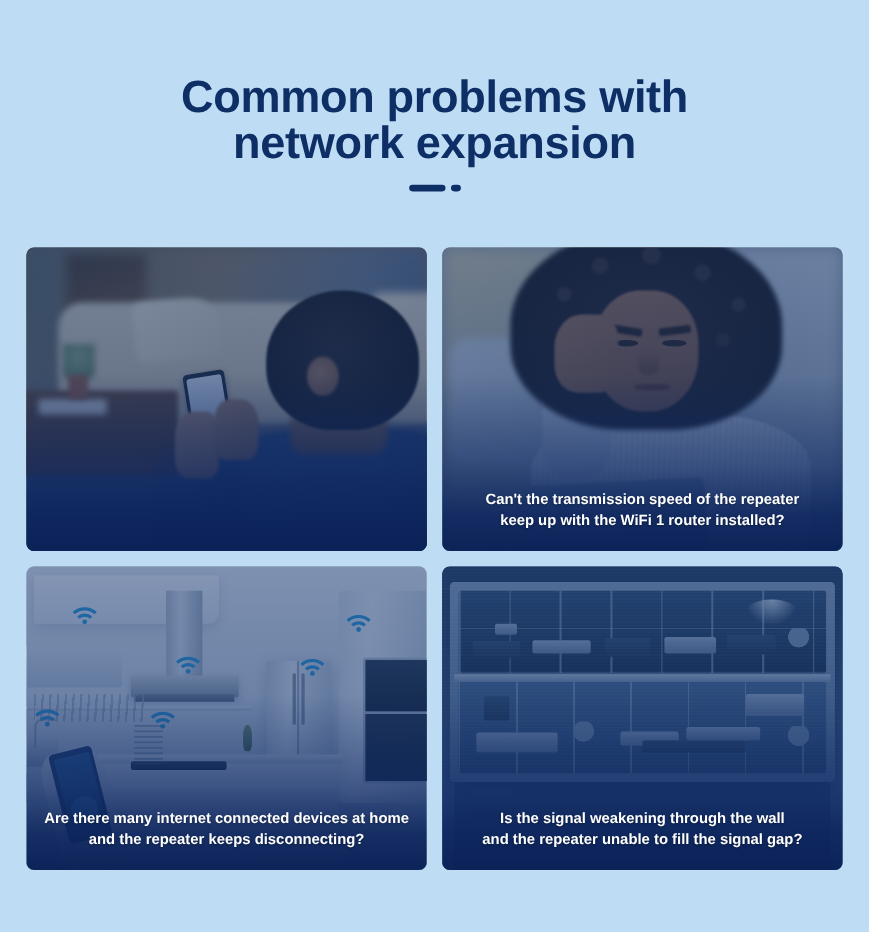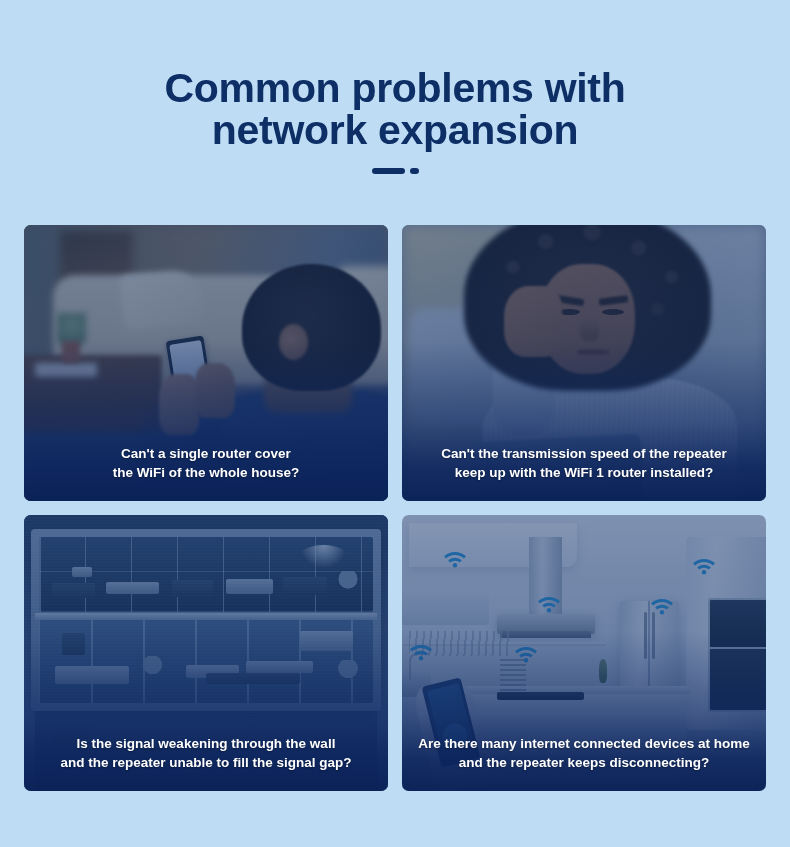--- a/index.html
+++ b/index.html
@@ -561,22 +561,20 @@
       <div class="head"></div>
       <div class="ear"></div>
       <div class="phone">
         <div class="phoneScreen"></div>
         <div class="phoneBtn"></div>
       </div>
       <div class="handA"></div>
       <div class="handB"></div>
     </div>
     <div class="tint"></div>
-    <div class="caption">Can't a single router cover
-the WiFi of the whole house?</div>
   </div>
 
   <div class="card">
     <div class="scene s2">
       <div class="bgL"></div>
       <div class="bgR"></div>
       <div class="pillowL"></div>
       <div class="sweater"></div>
       <div class="armUp"></div>
       <div class="hair"></div>
@@ -587,62 +585,20 @@
       <div class="eyeL"></div>
       <div class="eyeR"></div>
       <div class="nose"></div>
       <div class="mouth"></div>
       <div class="handUp"></div>
       <div class="tablet"></div>
     </div>
     <div class="tint"></div>
     <div class="caption">Can't the transmission speed of the repeater
 keep up with the WiFi 1 router installed?</div>
-  </div>
-
-  <div class="card">
-    <div class="scene s4">
-      <div class="basementReal"></div>
-      <div class="outerFrame"></div>
-
-      <div class="floor1">
-        <div class="glassGrid1"></div>
-        <div class="darkFurn" style="left:4%;  top:62%; width:13%; height:20%;"></div>
-        <div class="furn" style="left:20%; top:60%; width:16%; height:16%;"></div>
-        <div class="darkFurn" style="left:40%; top:58%; width:12%; height:22%;"></div>
-        <div class="furn" style="left:56%; top:56%; width:14%; height:20%;"></div>
-        <div class="darkFurn" style="left:73%; top:54%; width:13%; height:24%;"></div>
-        <div class="lamp" style="left:78%; top:10%; width:14%; height:32%;"></div>
-        <div class="plant" style="left:88%; top:46%; width:9%;  height:30%;"></div>
-        <div class="furn" style="left:10%; top:40%; width:6%;  height:14%;"></div>
-      </div>
-
-      <div class="slab"></div>
-
-      <div class="floor2">
-        <div class="glassGrid2"></div>
-        <div class="furn" style="left:5%;  top:56%; width:22%; height:22%;"></div>
-        <div class="darkFurn" style="left:7%;  top:16%; width:7%;  height:26%;"></div>
-        <div class="plant" style="left:30%; top:44%; width:8%;  height:30%;"></div>
-        <div class="furn" style="left:44%; top:54%; width:16%; height:16%;"></div>
-        <div class="darkFurn" style="left:50%; top:64%; width:28%; height:14%;"></div>
-        <div class="furn" style="left:62%; top:50%; width:20%; height:14%;"></div>
-        <div class="furn" style="left:78%; top:14%; width:16%; height:24%;"></div>
-        <div class="plant" style="left:88%; top:48%; width:9%;  height:30%;"></div>
-      </div>
-
-      <div class="darkFurn" style="left:8%;  top:74%; width:10%; height:9%; opacity:.55;"></div>
-      <div class="darkFurn" style="left:24%; top:80%; width:18%; height:6%; opacity:.5;"></div>
-      <div class="darkFurn" style="left:52%; top:76%; width:8%;  height:8%; opacity:.5;"></div>
-      <div class="darkFurn" style="left:62%; top:78%; width:9%;  height:7%; opacity:.45;"></div>
-      <div class="scanline"></div>
-    </div>
-    <div class="tint"></div>
-    <div class="caption">Is the signal weakening through the wall
-and the repeater unable to fill the signal gap?</div>
   </div>
 
   <div class="card">
     <div class="scene s3">
       <div class="ceil"></div>
       <div class="ceilRecess"></div>
       <div class="backwall"></div>
       <div class="upperCab"></div>
       <div class="tallCab"></div>
       <div class="hoodStack"></div>
@@ -721,13 +677,55 @@
               <circle cx="12" cy="15.3" r="2.2"></circle>
             </g>
           </svg>
       </div>
     </div>
     <div class="tint"></div>
     <div class="caption">Are there many internet connected devices at home
 and the repeater keeps disconnecting?</div>
   </div>
 
+  <div class="card">
+    <div class="scene s4">
+      <div class="basementReal"></div>
+      <div class="outerFrame"></div>
+
+      <div class="floor1">
+        <div class="glassGrid1"></div>
+        <div class="darkFurn" style="left:4%;  top:62%; width:13%; height:20%;"></div>
+        <div class="furn" style="left:20%; top:60%; width:16%; height:16%;"></div>
+        <div class="darkFurn" style="left:40%; top:58%; width:12%; height:22%;"></div>
+        <div class="furn" style="left:56%; top:56%; width:14%; height:20%;"></div>
+        <div class="darkFurn" style="left:73%; top:54%; width:13%; height:24%;"></div>
+        <div class="lamp" style="left:78%; top:10%; width:14%; height:32%;"></div>
+        <div class="plant" style="left:88%; top:46%; width:9%;  height:30%;"></div>
+        <div class="furn" style="left:10%; top:40%; width:6%;  height:14%;"></div>
+      </div>
+
+      <div class="slab"></div>
+
+      <div class="floor2">
+        <div class="glassGrid2"></div>
+        <div class="furn" style="left:5%;  top:56%; width:22%; height:22%;"></div>
+        <div class="darkFurn" style="left:7%;  top:16%; width:7%;  height:26%;"></div>
+        <div class="plant" style="left:30%; top:44%; width:8%;  height:30%;"></div>
+        <div class="furn" style="left:44%; top:54%; width:16%; height:16%;"></div>
+        <div class="darkFurn" style="left:50%; top:64%; width:28%; height:14%;"></div>
+        <div class="furn" style="left:62%; top:50%; width:20%; height:14%;"></div>
+        <div class="furn" style="left:78%; top:14%; width:16%; height:24%;"></div>
+        <div class="plant" style="left:88%; top:48%; width:9%;  height:30%;"></div>
+      </div>
+
+      <div class="darkFurn" style="left:8%;  top:74%; width:10%; height:9%; opacity:.55;"></div>
+      <div class="darkFurn" style="left:24%; top:80%; width:18%; height:6%; opacity:.5;"></div>
+      <div class="darkFurn" style="left:52%; top:76%; width:8%;  height:8%; opacity:.5;"></div>
+      <div class="darkFurn" style="left:62%; top:78%; width:9%;  height:7%; opacity:.45;"></div>
+      <div class="scanline"></div>
+    </div>
+    <div class="tint"></div>
+    <div class="caption">Is the signal weakening through the wall
+and the repeater unable to fill the signal gap?</div>
+  </div>
+
 </div>
 
 </body></html>

